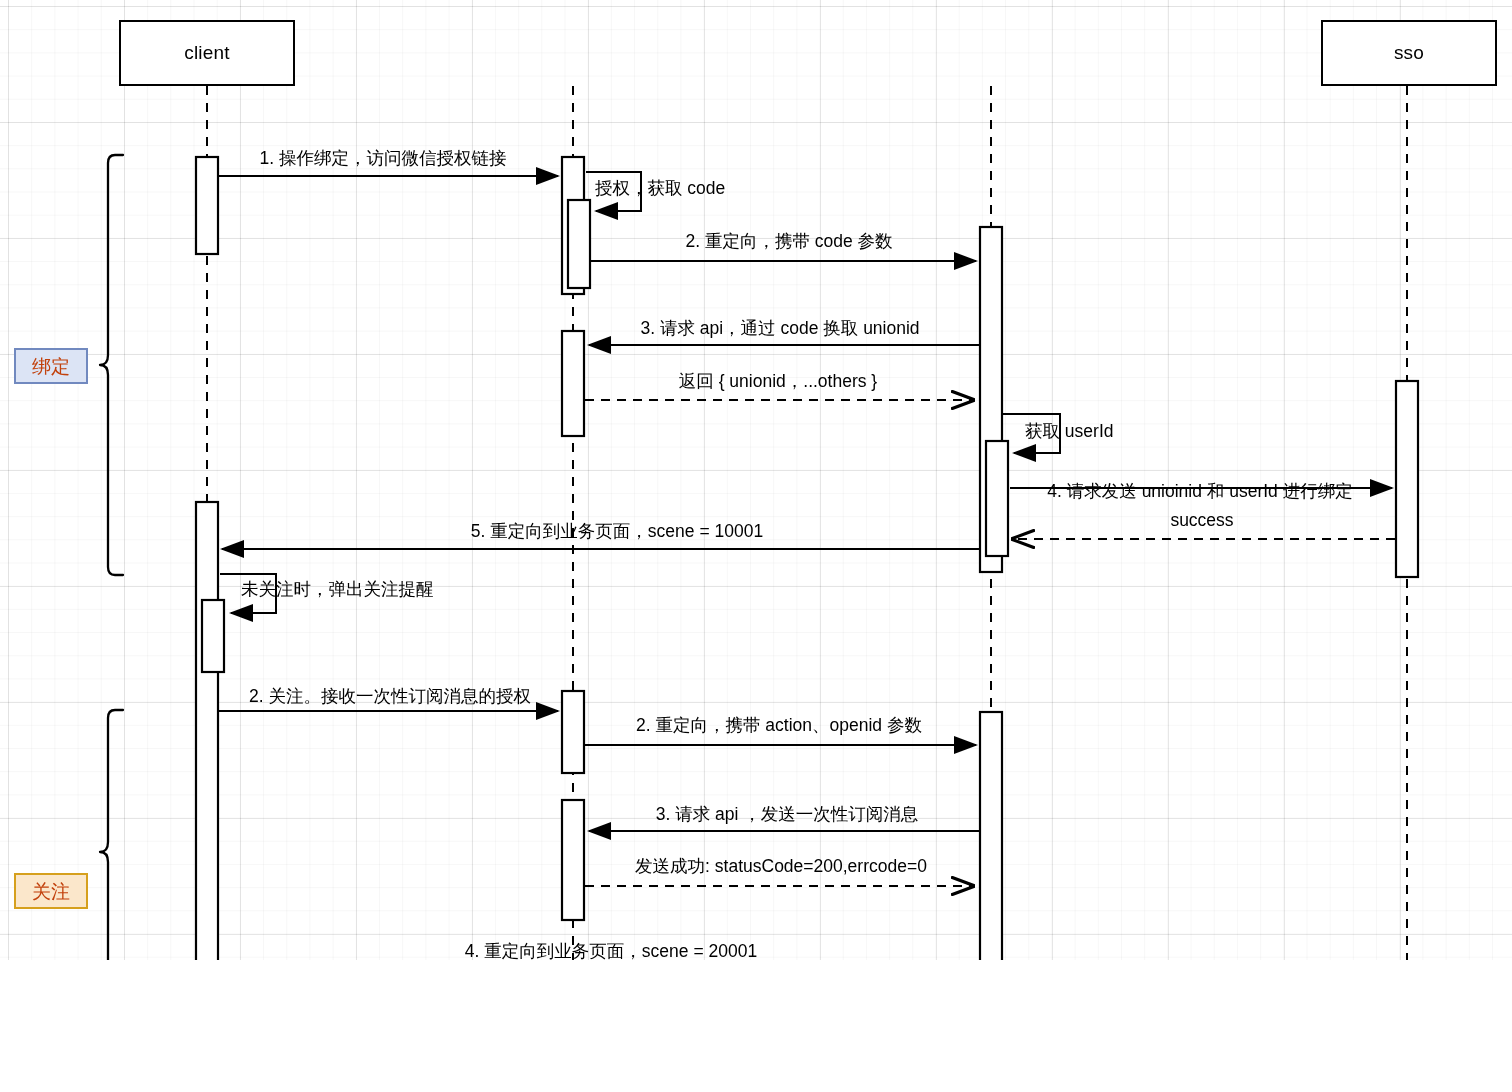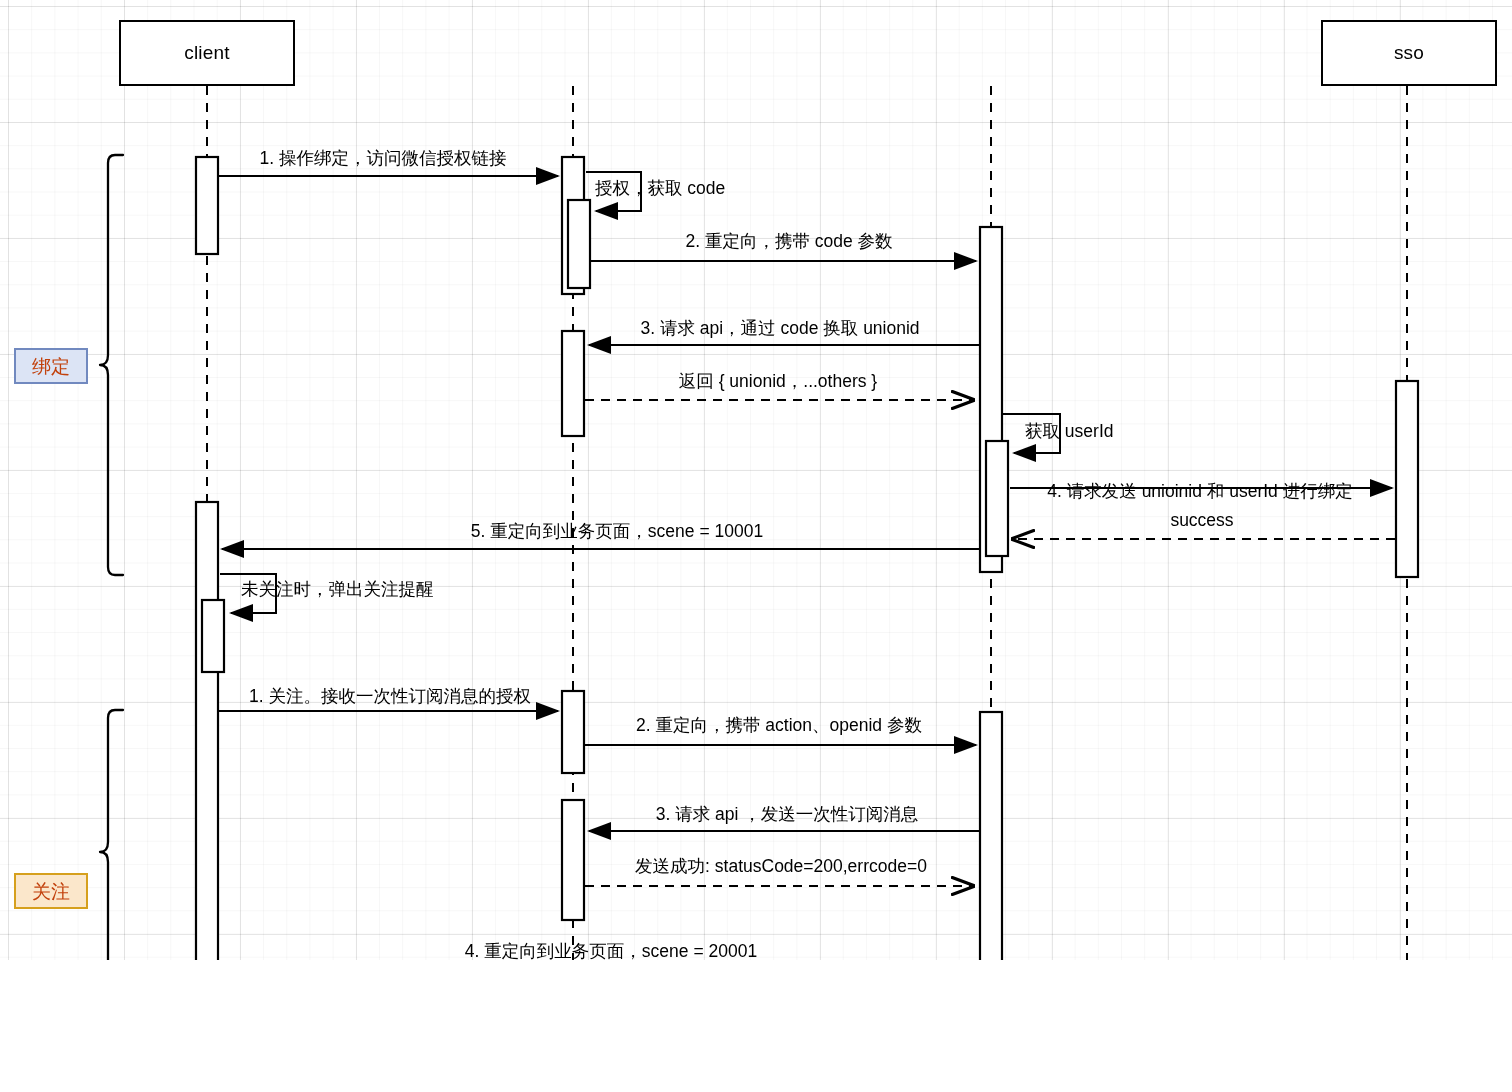--- a/index.html
+++ b/index.html
@@ -186,21 +186,21 @@
   <div class="msg-label" style="left:1025px; top:423px;">获取 userId</div>
 
   <div class="msg-label center" style="left:1200px; top:459px;margin-top:24px;">4. 请求发送 unioinid 和 userId 进行绑定</div>
 
   <div class="msg-label center" style="left:1202px; top:512px;">success</div>
 
   <div class="msg-label center" style="left:617px; top:523px;">5. 重定向到业务页面，scene = 10001</div>
 
   <div class="msg-label" style="left:241px; top:581px;">未关注时，弹出关注提醒</div>
 
-  <div class="msg-label center" style="left:390px; top:688px;">1. 关注。接收一次性订阅消息的授权</div>
+  <div class="msg-label center" style="left:390px; top:688px;">2. 关注。接收一次性订阅消息的授权</div>
 
   <div class="msg-label center" style="left:779px; top:717px;">2. 重定向，携带 action、openid 参数</div>
 
   <div class="msg-label center" style="left:787px; top:806px;">3. 请求 api ，发送一次性订阅消息</div>
 
   <div class="msg-label center" style="left:781px; top:858px;">发送成功: statusCode=200,errcode=0</div>
 
   <div class="msg-label center" style="left:611px; top:943px;">4. 重定向到业务页面，scene = 20001</div>
 
   <div class="watermark" style="left:1318px; top:1036px;">@稀土掘金技术社区</div>

